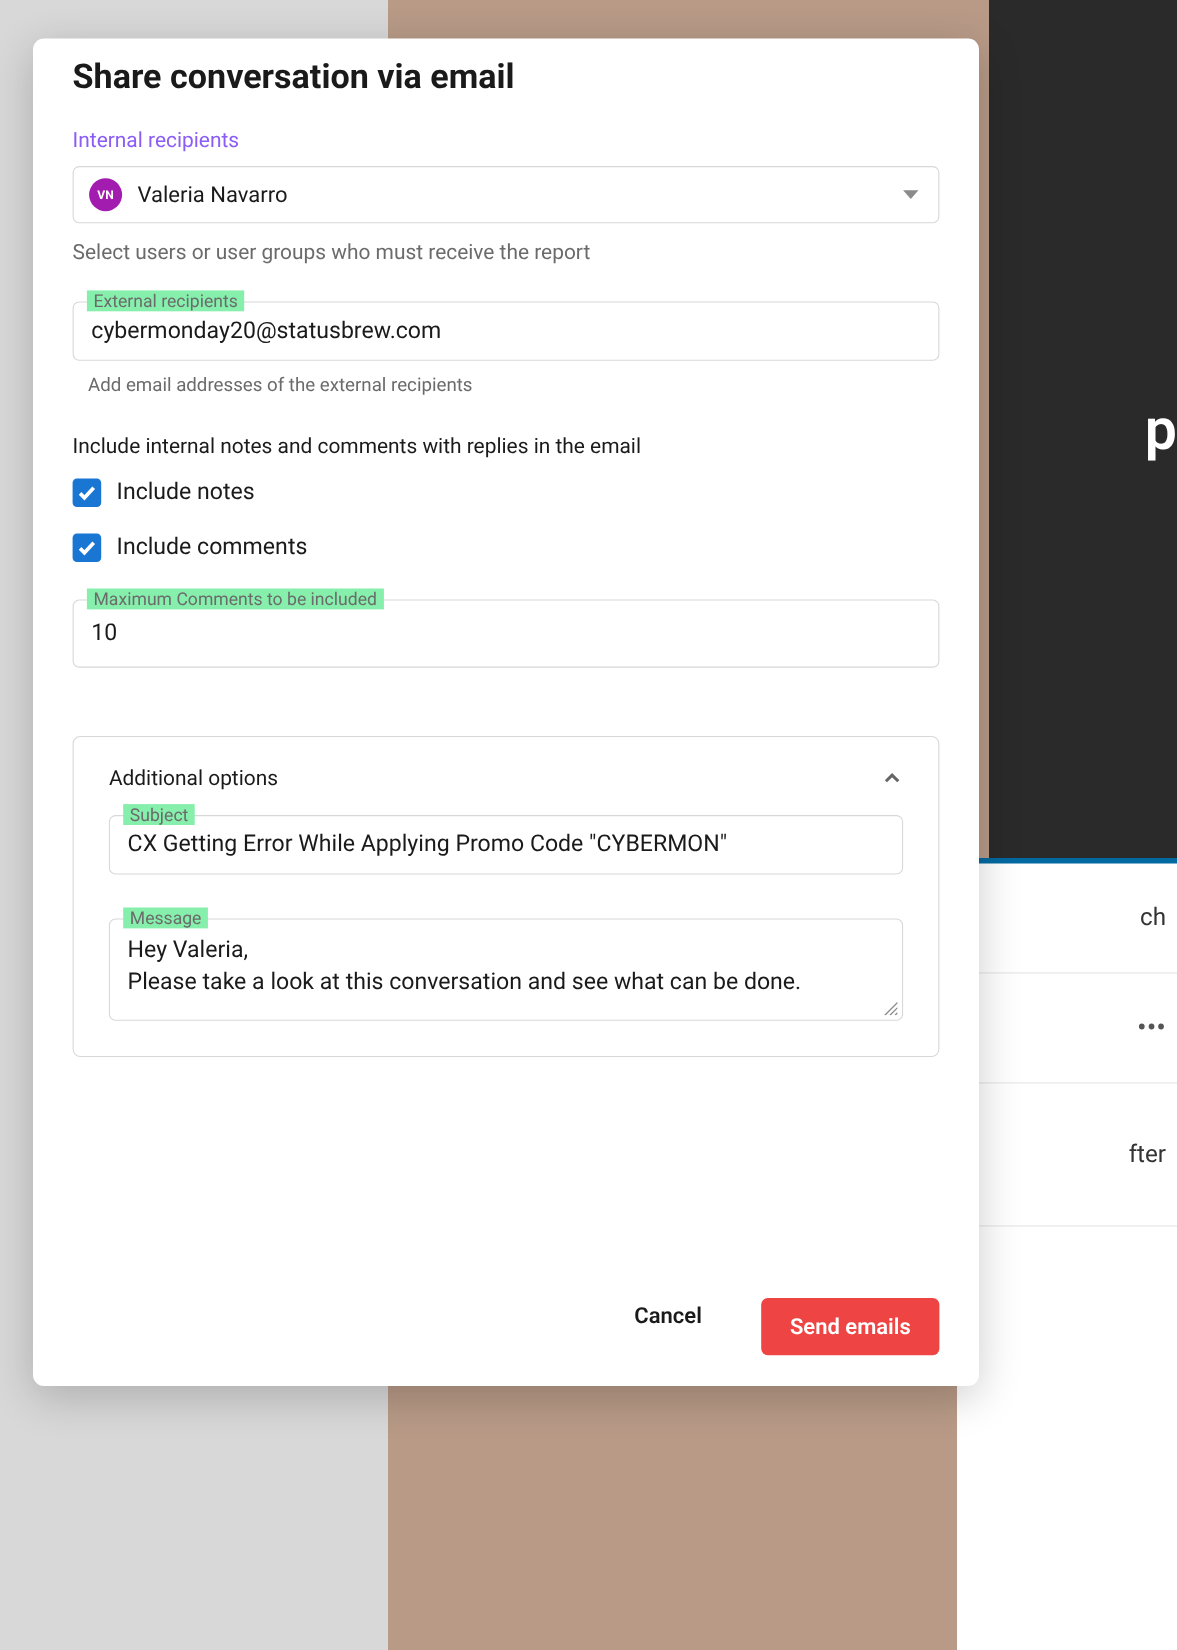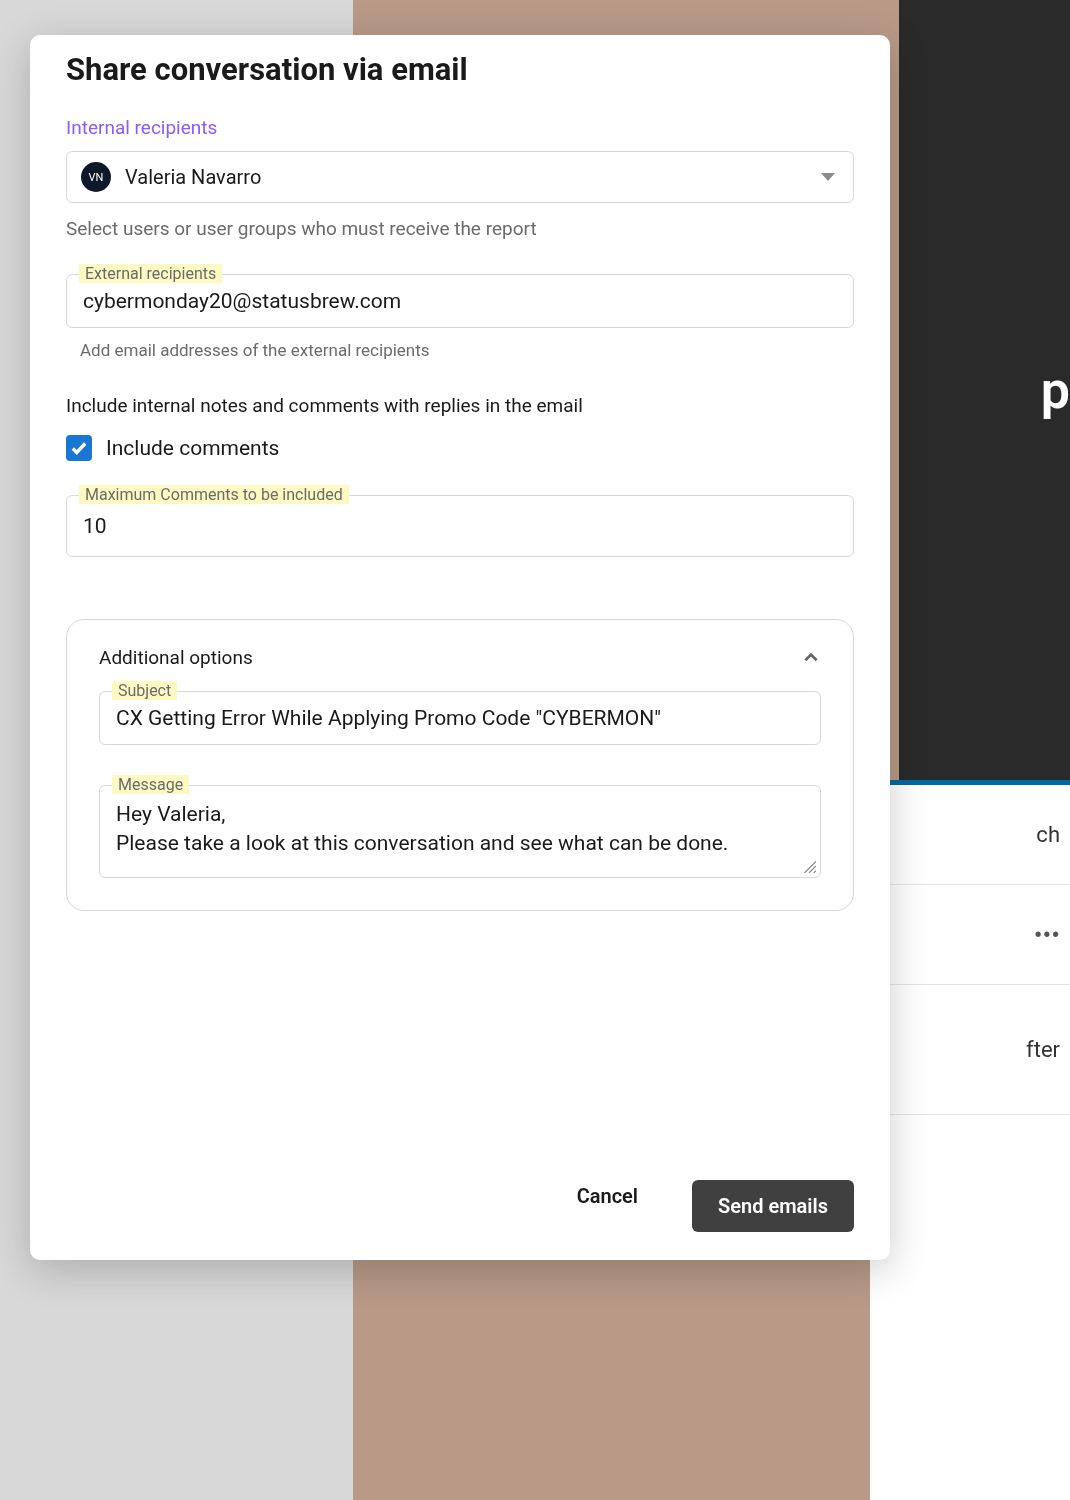--- a/index.html
+++ b/index.html
@@ -49,22 +49,22 @@
     }
     .select-box {
       border: 1px solid #d8d8d8; border-radius: 6px;
       height: 52px;
       display: flex; align-items: center;
       padding: 0 14px;
       position: relative;
     }
     .avatar {
       width: 30px; height: 30px; border-radius: 50%;
-      background: #0f172a; color: #fff;
-      font-size: 11px; font-weight: 400;
+      background: #a21caf; color: #fff;
+      font-size: 11px; font-weight: 700;
       display: flex; align-items: center; justify-content: center;
       margin-right: 14px;
     }
     .select-name { font-size: 20px; color: #1a1a1a; }
     .dropdown-arrow {
       position: absolute; right: 18px; top: 50%; transform: translateY(-50%);
       width: 0; height: 0;
       border-left: 7px solid transparent;
       border-right: 7px solid transparent;
       border-top: 8px solid #8b8b8b;
@@ -77,21 +77,21 @@
     }
 
     .fieldset {
       border: 1px solid #d8d8d8; border-radius: 6px;
       padding: 14px 16px 14px 16px;
       position: relative;
       margin-top: 34px;
     }
     .fieldset-label {
       position: absolute; top: -11px; left: 12px;
-      background: #fef9c3; padding: 0 6px;
+      background: #86efac; padding: 0 6px;
       font-size: 16px; color: #6b6b6b;
     }
     .input-text {
       width: 100%; border: none; outline: none;
       font-size: 21px; color: #1a1a1a;
       font-family: inherit;
       background: transparent;
     }
     textarea.input-text { resize: none; line-height: 1.4; }
     .textarea-wrap { position: relative; }
@@ -112,21 +112,21 @@
     .checkbox {
       width: 26px; height: 26px; border-radius: 4px;
       background: #1976d2;
       display: flex; align-items: center; justify-content: center;
       cursor: pointer;
     }
     .checkbox svg { width: 18px; height: 18px; stroke: #fff; stroke-width: 3; fill: none; }
     .check-label { font-size: 21px; color: #1a1a1a; }
 
     .panel {
-      border: 1px solid #d8d8d8; border-radius: 18px;
+      border: 1px solid #d8d8d8; border-radius: 7px;
       padding: 26px 32px 32px 32px;
       margin-top: 62px;
       position: relative;
     }
     .panel-head {
       display: flex; justify-content: space-between; align-items: center;
       margin-bottom: 14px;
     }
     .panel-title { font-size: 19px; color: #1a1a1a; }
     .chevron {
@@ -147,21 +147,21 @@
     }
     .btn {
       font-size: 20px; font-weight: 600;
       padding: 14px 26px;
       border-radius: 6px;
       border: none;
       cursor: pointer;
       font-family: inherit;
     }
     .btn-cancel { background: transparent; color: #1a1a1a; }
-    .btn-primary { background: #404040; color: #fff; margin-top: 20px; }
+    .btn-primary { background: #ef4444; color: #fff; margin-top: 20px; }
   </style>
 </head>
 <body>
 
 <div class="backdrop"></div>
 <div class="bg-p">p</div>
 <div class="bg-right">
   <div class="bg-row">
       <span>ch</span>
     </div>
@@ -185,20 +185,28 @@
   <div class="hint">Select users or user groups who must receive the report</div>
 
   <div class="fieldset">
     <div class="fieldset-label">External recipients</div>
     <input class="input-text" type="text" value="cybermonday20@statusbrew.com" style="">
   </div>
   <div class="hint-sm" style="padding-left:14px;">Add email addresses of the external recipients</div>
 
   <div class="section-label">Include internal notes and comments with replies in the email</div>
 
+  <div class="check-row">
+    <div class="checkbox">
+      <svg viewBox="0 0 16 16">
+          <polyline points="2.5 8.5 6 12 13.5 4"></polyline>
+        </svg>
+    </div>
+    <div class="check-label">Include notes</div>
+  </div>
 
   <div class="check-row">
     <div class="checkbox">
       <svg viewBox="0 0 16 16">
           <polyline points="2.5 8.5 6 12 13.5 4"></polyline>
         </svg>
     </div>
     <div class="check-label">Include comments</div>
   </div>
 

